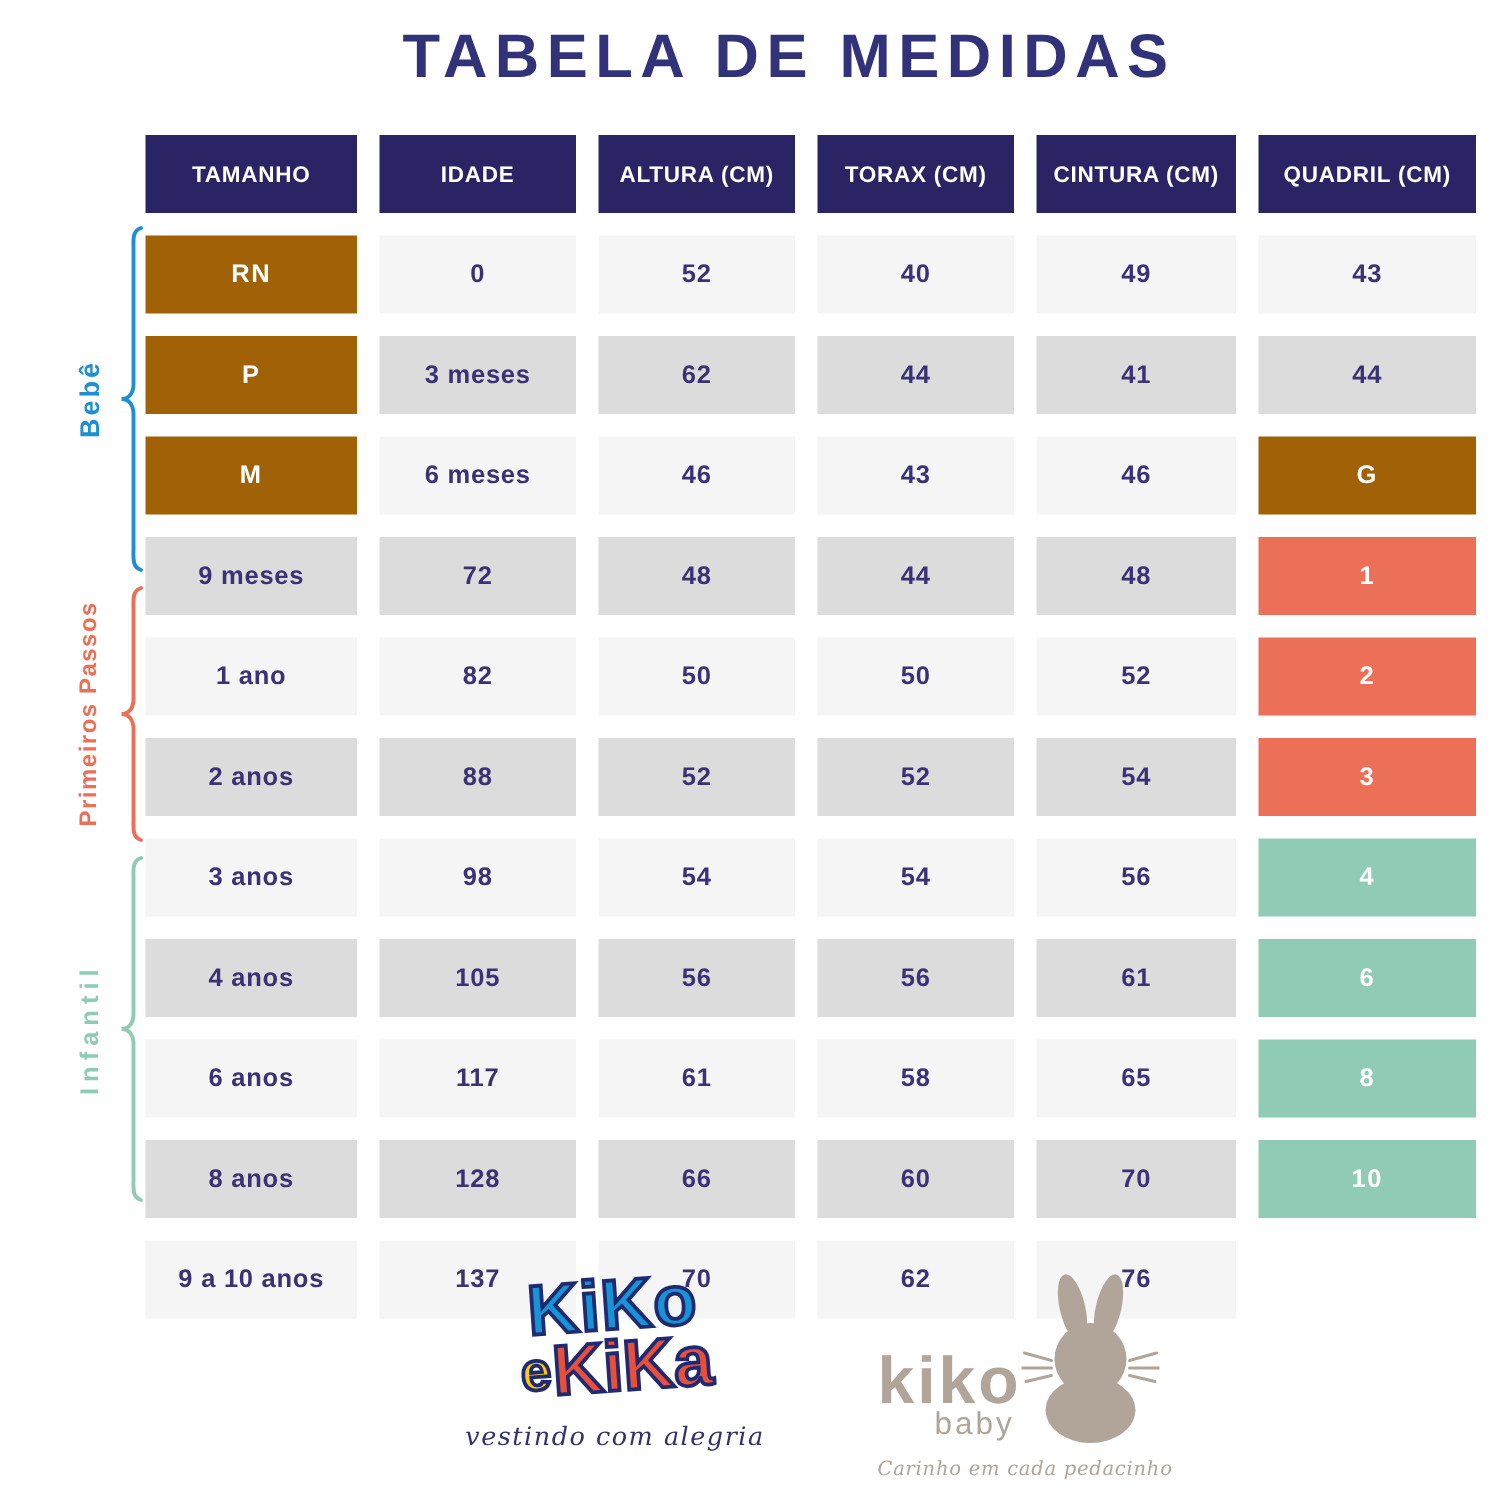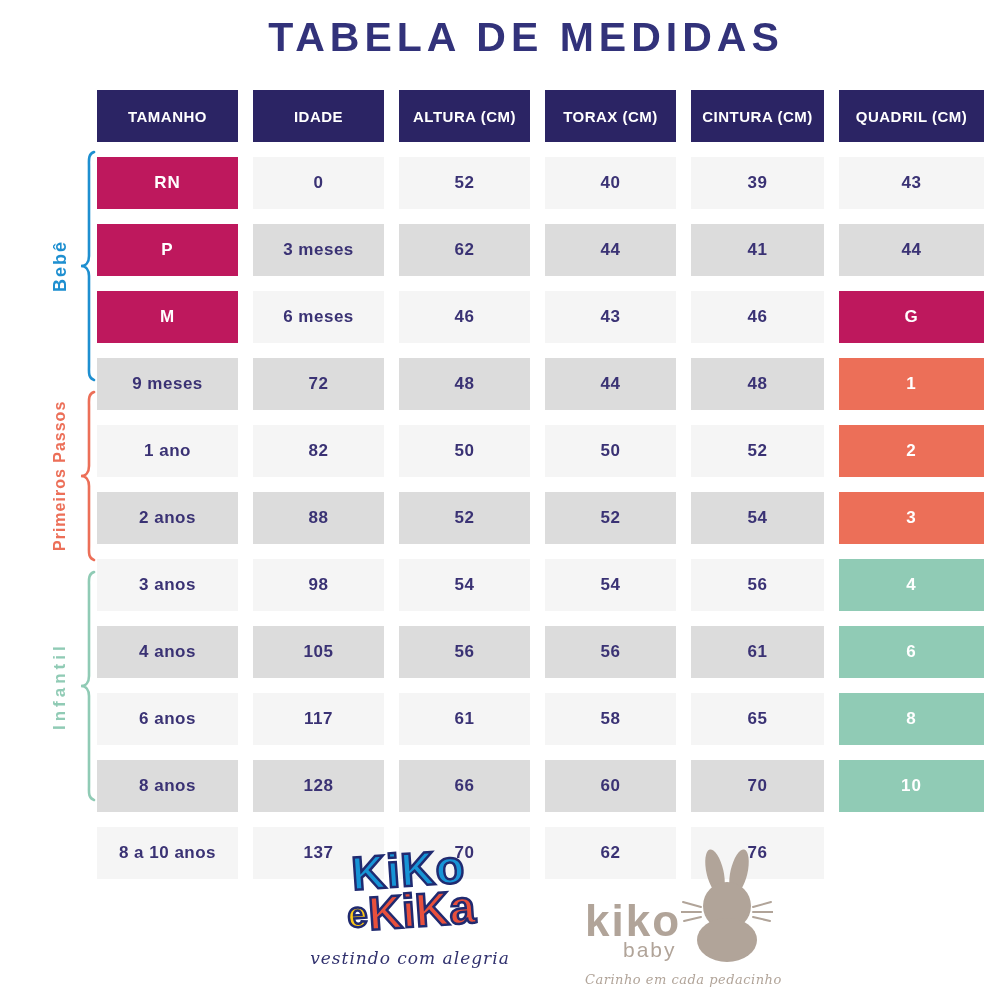--- a/index.html
+++ b/index.html
@@ -14,21 +14,21 @@
         column-gap:9px;row-gap:8px;grid-auto-rows:52px;gap:15px;}
 
   .hcell{background:#2b2464;color:#ffffff;font-weight:bold;font-size:15px;
          display:flex;align-items:center;justify-content:center;letter-spacing:.5px;}
   .cell{display:flex;align-items:center;justify-content:center;
         font-weight:bold;font-size:17px;color:#3a3274;letter-spacing:.5px;}
   .light{background:#f5f5f5;}
   .dark{background:#dcdcdc;}
   .size{display:flex;align-items:center;justify-content:center;
         color:#ffffff;font-weight:bold;font-size:17px;letter-spacing:1px;}
-  .blue{background:#be185d;}
+  .blue{background:#a16207;}
   .coral{background:#ec6f58;}
   .mint{background:#90cbb5;}
 
   .vlabel{position:absolute;width:32px;writing-mode:vertical-rl;transform:rotate(180deg);
           text-align:center;font-weight:bold;line-height:32px;}
   .vlabel.b{left:44px;top:150px;height:232px;color:#1e8fd0;font-size:18px;letter-spacing:2px;}
   .vlabel.p{left:44px;top:390px;height:172px;color:#ec6f58;font-size:16px;letter-spacing:1px;}
   .vlabel.i{left:44px;top:570px;height:232px;color:#90cbb5;font-size:17px;letter-spacing:4px;}
 
   .brace{position:absolute;left:79px;width:18px;}
@@ -82,21 +82,21 @@
     <div class="hcell">IDADE</div>
     <div class="hcell">ALTURA (CM)</div>
     <div class="hcell">TORAX (CM)</div>
     <div class="hcell">CINTURA (CM)</div>
     <div class="hcell">QUADRIL (CM)</div>
 
     <div class="size blue">RN</div>
     <div class="cell light">0</div>
     <div class="cell light">52</div>
     <div class="cell light">40</div>
-    <div class="cell light">39</div>
+    <div class="cell light">49</div>
     <div class="cell light">43</div>
 
     <div class="size blue">P</div>
     <div class="cell dark">3 meses</div>
     <div class="cell dark">62</div>
     <div class="cell dark">44</div>
     <div class="cell dark">41</div>
     <div class="cell dark">44</div>
 
     <div class="size blue">M</div>
@@ -148,21 +148,21 @@
     <div class="cell light">65</div>
 
     <div class="size mint">8</div>
     <div class="cell dark">8 anos</div>
     <div class="cell dark">128</div>
     <div class="cell dark">66</div>
     <div class="cell dark">60</div>
     <div class="cell dark">70</div>
 
     <div class="size mint">10</div>
-    <div class="cell light">8 a 10 anos</div>
+    <div class="cell light">9 a 10 anos</div>
     <div class="cell light">137</div>
     <div class="cell light">70</div>
     <div class="cell light">62</div>
     <div class="cell light">76</div>
   </div>
 
   <div class="kklogo">
     <div class="kk-rot">
       <div class="kk-w1">KiKo</div>
       <div class="kk-line2">

